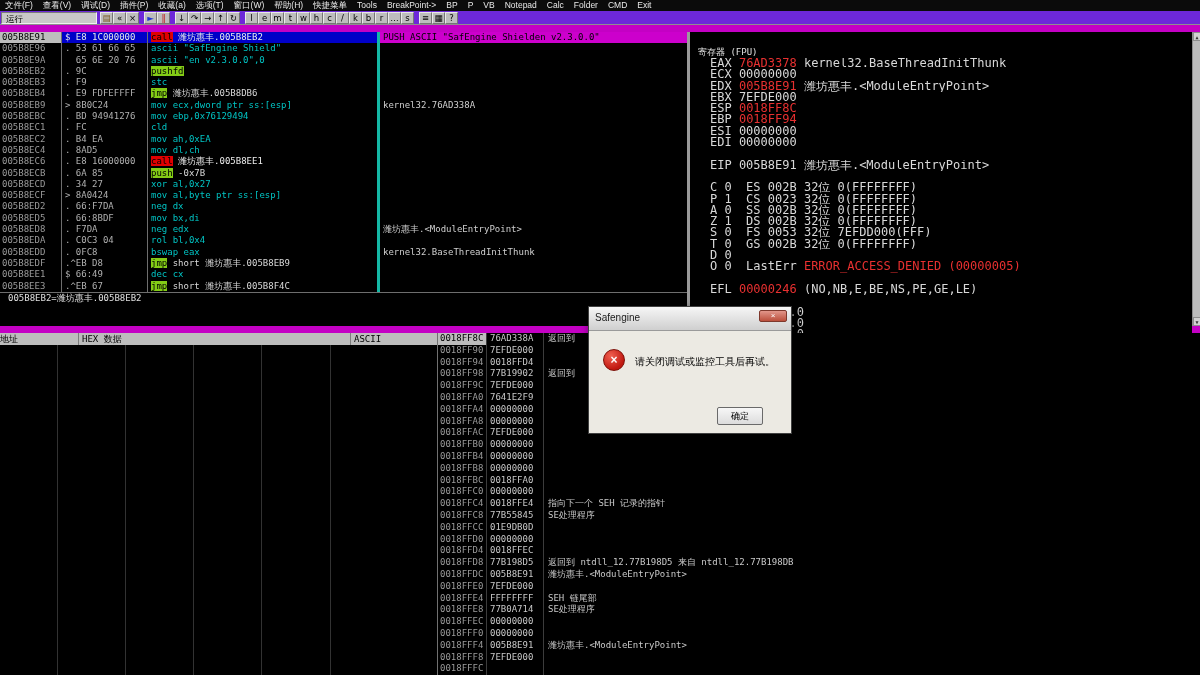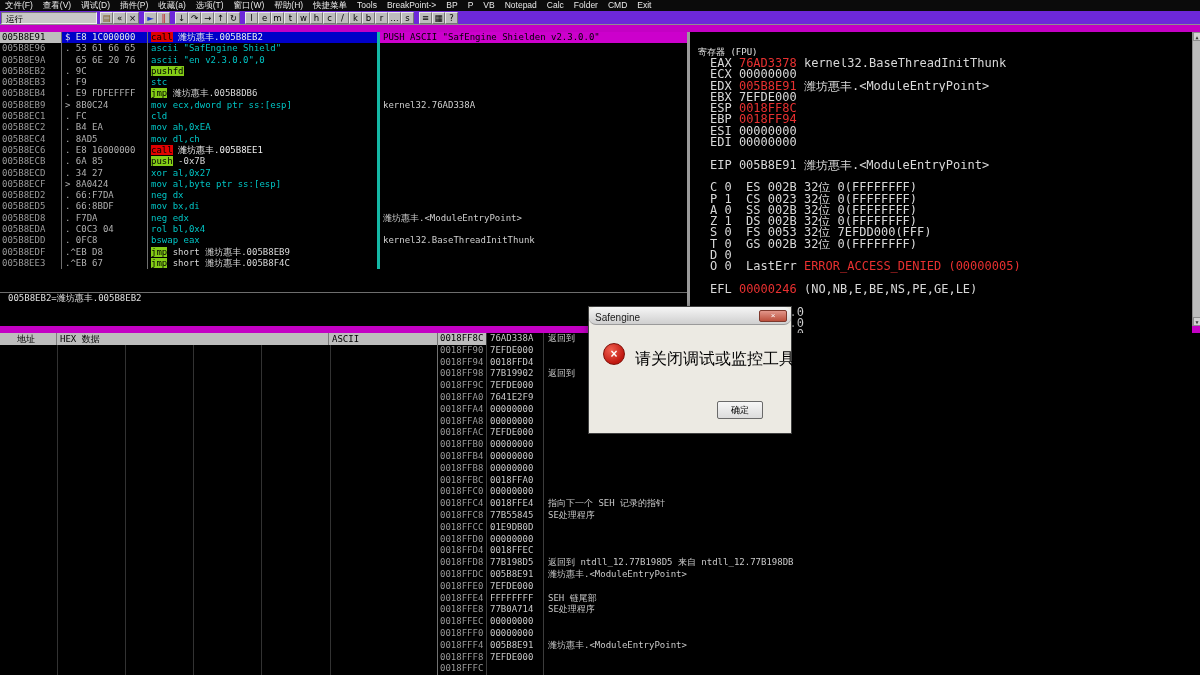--- a/index.html
+++ b/index.html
@@ -82,21 +82,21 @@
   .sb-btn { width:8px; height:9px; font-size:5px; line-height:9px; text-align:center; color:#333;
             background:#d2d2d2; border:1px solid #8e8e8e; }
   .sb-bottom { position:absolute; bottom:0; }
 
   
   #dump {
     position:absolute; left:0; top:333px; width:437px; height:342px;
     background:#000; overflow:hidden;
   }
   .dump-head { display:flex; height:12px; background:#bdbdbd; color:#000; font-size:9px; line-height:12px; }
-  .dh-addr { flex:none; width:57px; padding-left:17px; border-right:1px solid #7c7c7c; }
+  .dh-addr { flex:none; width:79px; padding-left:0; border-right:1px solid #7c7c7c; }
   .dh-hex  { flex:none; width:272px; padding-left:3px; border-right:1px solid #7c7c7c; }
   .dh-ascii{ flex:1; padding-left:3px; }
   .dump-body { position:relative; height:330px; }
   .vline { position:absolute; top:0; bottom:0; width:1px; background:#323232; }
 
   
   #stack {
     position:absolute; left:437px; top:333px; width:763px; height:342px;
     background:#000; overflow:hidden; border-left:1px solid #707070;
   }
@@ -107,37 +107,37 @@
   .srow.sel .s-addr { background:#bdbdbd; color:#000; }
 
   
   #dialog {
     position:absolute; left:588px; top:306px; width:204px; height:128px;
     background:#eceae3; border:1px solid #404040; z-index:50;
     box-shadow:3px 4px 10px rgba(0,0,0,0.7);
     font-family:"Liberation Sans","DejaVu Sans",sans-serif;
   }
   .dlg-title {
-    position:relative; height:18px;
-    background:linear-gradient(#f6f6f6,#cfcfcf); border-bottom:1px solid #9a9a9a;border-radius:7px;
+    position:relative; height:24px;
+    background:linear-gradient(#f6f6f6,#cfcfcf); border-bottom:1px solid #9a9a9a;
   }
   .dlg-title-text { font-size:10px; line-height:18px; padding-left:6px; color:#1a1a1a; }
   .dlg-close {
     position:absolute; right:4px; top:3px; width:28px; height:12px;
     background:linear-gradient(#e2968a,#bb4f3c); border:1px solid #7e382c; border-radius:2px;
     color:#fff; font-size:8px; line-height:10px; text-align:center; cursor:default;
   }
   .dlg-body { position:relative; height:108px; }
   .dlg-erricon {
     position:absolute; left:14px; top:18px; width:22px; height:22px; border-radius:50%;
     background:radial-gradient(circle at 35% 30%, #f06050, #c01810 70%);
     border:1px solid #7e1008; color:#fff; font-size:12px; font-weight:bold;
     text-align:center; line-height:21px;
   }
-  .dlg-msg { position:absolute; left:46px; top:24px; font-size:16px; color:#000; white-space:nowrap; }
+  .dlg-msg { position:absolute; left:46px; top:24px; font-size:10px; color:#000; white-space:nowrap; }
   .dlg-ok {
     position:absolute; right:28px; top:76px; width:46px; height:18px;
     background:linear-gradient(#f7f7f7,#dcdcdc); border:1px solid #6a6a6a; border-radius:2px;
     font-size:9px; color:#000; font-family:inherit;
   }
 </style>
 </head>
 <body>
 
 <div id="menubar">
@@ -196,20 +196,26 @@
         <span class="c-comment"></span>
       </div>
 
       <div class="drow">
         <span class="c-addr">005B8EB9</span>
         <span class="c-bytes">&gt; 8B0C24</span>
         <span class="c-disasm"><span class="mn">mov</span><span class="ops"> ecx,dword ptr ss:[esp]</span></span>
         <span class="c-comment">kernel32.76AD338A</span>
       </div>
 
+      <div class="drow">
+        <span class="c-addr">005B8EBC</span>
+        <span class="c-bytes">. BD 94941276</span>
+        <span class="c-disasm"><span class="mn">mov</span><span class="ops"> ebp,0x76129494</span></span>
+        <span class="c-comment"></span>
+      </div>
 
       <div class="drow">
         <span class="c-addr">005B8EC1</span>
         <span class="c-bytes">. FC</span>
         <span class="c-disasm"><span class="mn">cld</span><span class="ops"></span></span>
         <span class="c-comment"></span>
       </div>
 
       <div class="drow">
         <span class="c-addr">005B8EC2</span>
@@ -288,20 +294,26 @@
         <span class="c-comment">kernel32.BaseThreadInitThunk</span>
       </div>
 
       <div class="drow chipY">
         <span class="c-addr">005B8EDF</span>
         <span class="c-bytes">.^EB D8</span>
         <span class="c-disasm"><span class="mn">jmp</span><span class="ops"> short 潍坊惠丰.005B8EB9</span></span>
         <span class="c-comment"></span>
       </div>
 
+      <div class="drow">
+        <span class="c-addr">005B8EE1</span>
+        <span class="c-bytes">$ 66:49</span>
+        <span class="c-disasm"><span class="mn">dec</span><span class="ops"> cx</span></span>
+        <span class="c-comment"></span>
+      </div>
 
       <div class="drow chipY">
         <span class="c-addr">005B8EE3</span>
         <span class="c-bytes">.^EB 67</span>
         <span class="c-disasm"><span class="mn">jmp</span><span class="ops"> short 潍坊惠丰.005B8F4C</span></span>
         <span class="c-comment"></span>
       </div>
     </div>
   <div class="dz-info">005B8EB2=潍坊惠丰.005B8EB2</div>
 </div>

